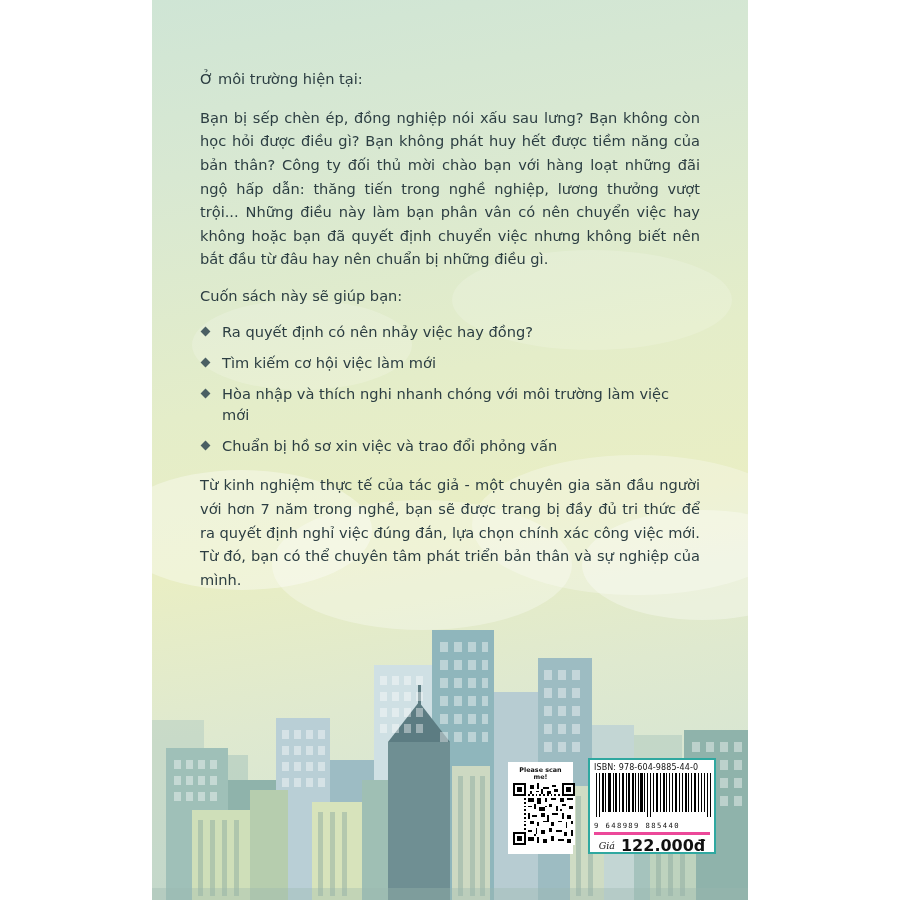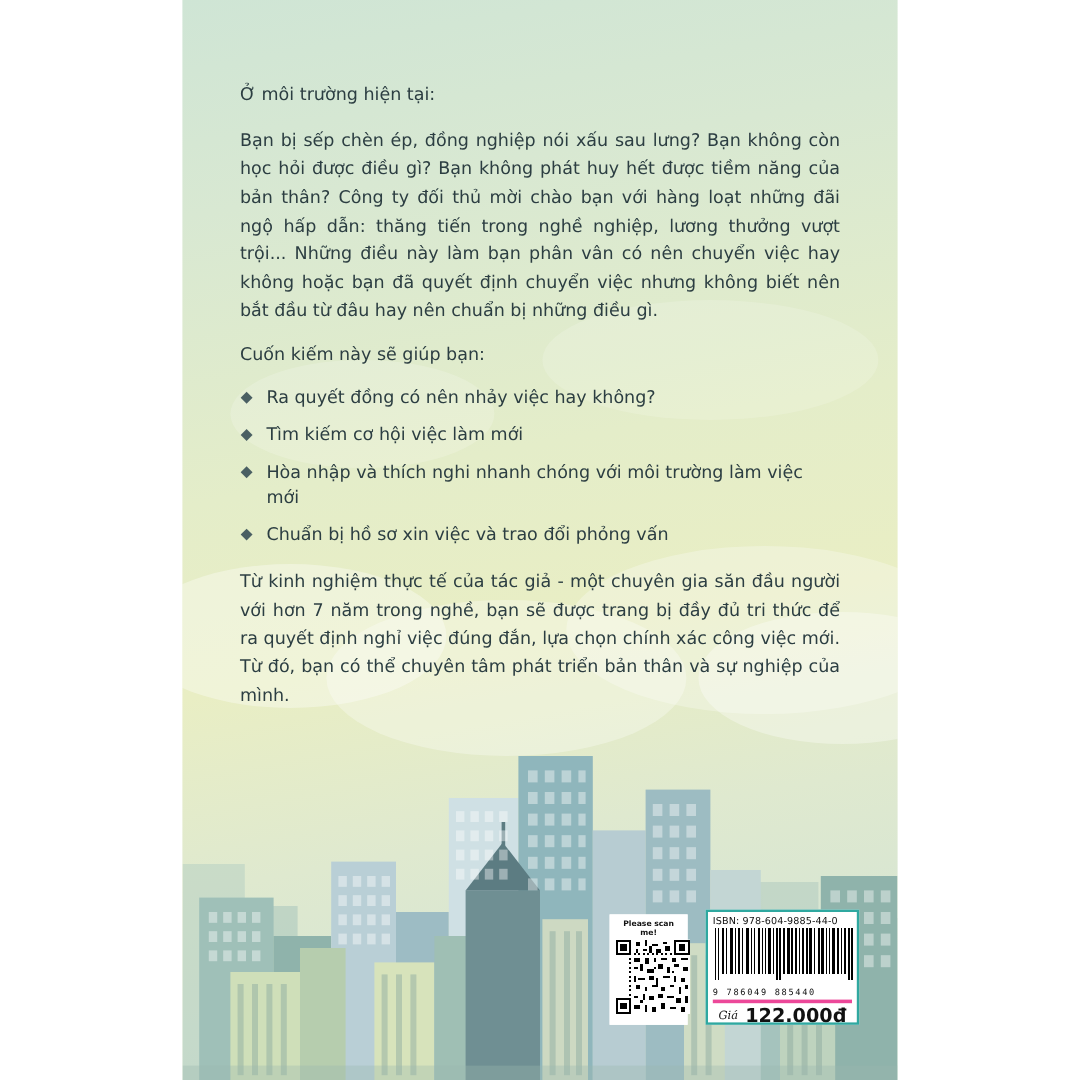--- a/index.html
+++ b/index.html
@@ -349,23 +349,23 @@
           <rect x="516" y="340" width="5" height="76"></rect>
           <rect x="528" y="340" width="5" height="76"></rect>
       </g>
 
       <rect x="0" y="408" width="596" height="12" fill="#9cb8ae" opacity="0.35"></rect>
     </svg>
 
     <div class="text-block">
       <p class="lead">Ở môi trường hiện tại:</p>
       <p>Bạn bị sếp chèn ép, đồng nghiệp nói xấu sau lưng? Bạn không còn học hỏi được điều gì? Bạn không phát huy hết được tiềm năng của bản thân? Công ty đối thủ mời chào bạn với hàng loạt những đãi ngộ hấp dẫn: thăng tiến trong nghề nghiệp, lương thưởng vượt trội... Những điều này làm bạn phân vân có nên chuyển việc hay không hoặc bạn đã quyết định chuyển việc nhưng không biết nên bắt đầu từ đâu hay nên chuẩn bị những điều gì.</p>
-      <p>Cuốn kiếm này sẽ giúp bạn:</p>
+      <p>Cuốn sách này sẽ giúp bạn:</p>
       <ul class="bullets">
-        <li><span class="dia"></span><span>Ra quyết đồng có nên nhảy việc hay không?</span></li>
+        <li><span class="dia"></span><span>Ra quyết định có nên nhảy việc hay đồng?</span></li>
         <li><span class="dia"></span><span>Tìm kiếm cơ hội việc làm mới</span></li>
         <li><span class="dia"></span><span>Hòa nhập và thích nghi nhanh chóng với môi trường làm việc mới</span></li>
         <li><span class="dia"></span><span>Chuẩn bị hồ sơ xin việc và trao đổi phỏng vấn</span></li>
       </ul>
       <p>Từ kinh nghiệm thực tế của tác giả - một chuyên gia săn đầu người với hơn 7 năm trong nghề, bạn sẽ được trang bị đầy đủ tri thức để ra quyết định nghỉ việc đúng đắn, lựa chọn chính xác công việc mới. Từ đó, bạn có thể chuyên tâm phát triển bản thân và sự nghiệp của mình.</p>
     </div>
 
     <div class="qr-panel">
       <div class="qr-label">Please scan me!</div>
       <svg class="qr-code" viewBox="0 0 33 33" shape-rendering="crispEdges">
@@ -503,21 +503,21 @@
             <rect x="188" y="0" width="2" height="78"></rect>
           <rect x="194" y="0" width="2" height="78"></rect>
             <rect x="199" y="0" width="5" height="78"></rect>
             <rect x="207" y="0" width="3" height="78"></rect>
           <rect x="214" y="0" width="2" height="78"></rect>
             <rect x="219" y="0" width="3" height="78"></rect>
           <rect x="226" y="0" width="2" height="88"></rect>
             <rect x="231" y="0" width="2" height="88"></rect>
         </g>
       </svg>
-      <div class="barcode-digits">9 786049 885440</div>
+      <div class="barcode-digits">9 648989 885440</div>
       <div class="price-row">
         <span class="price-label">Giá</span>
         <span class="price-value">122.000đ</span>
       </div>
     </div>
 
   </div>
 </div>
 
 </body></html>

